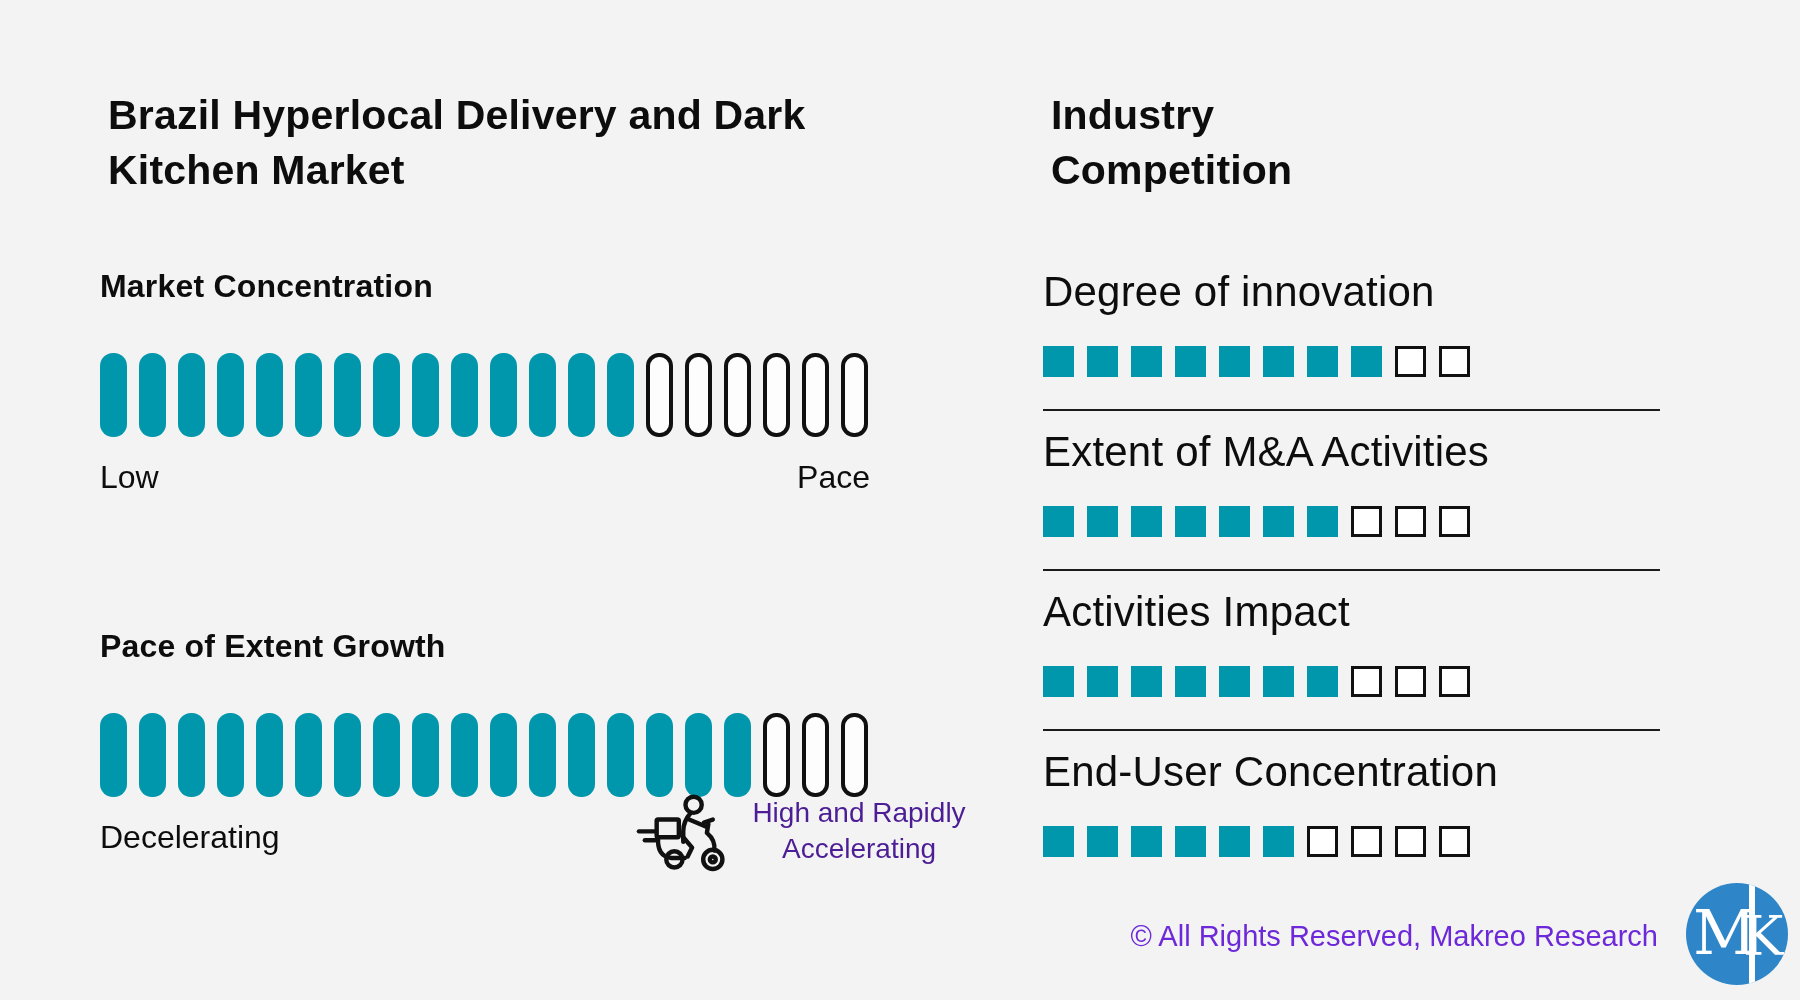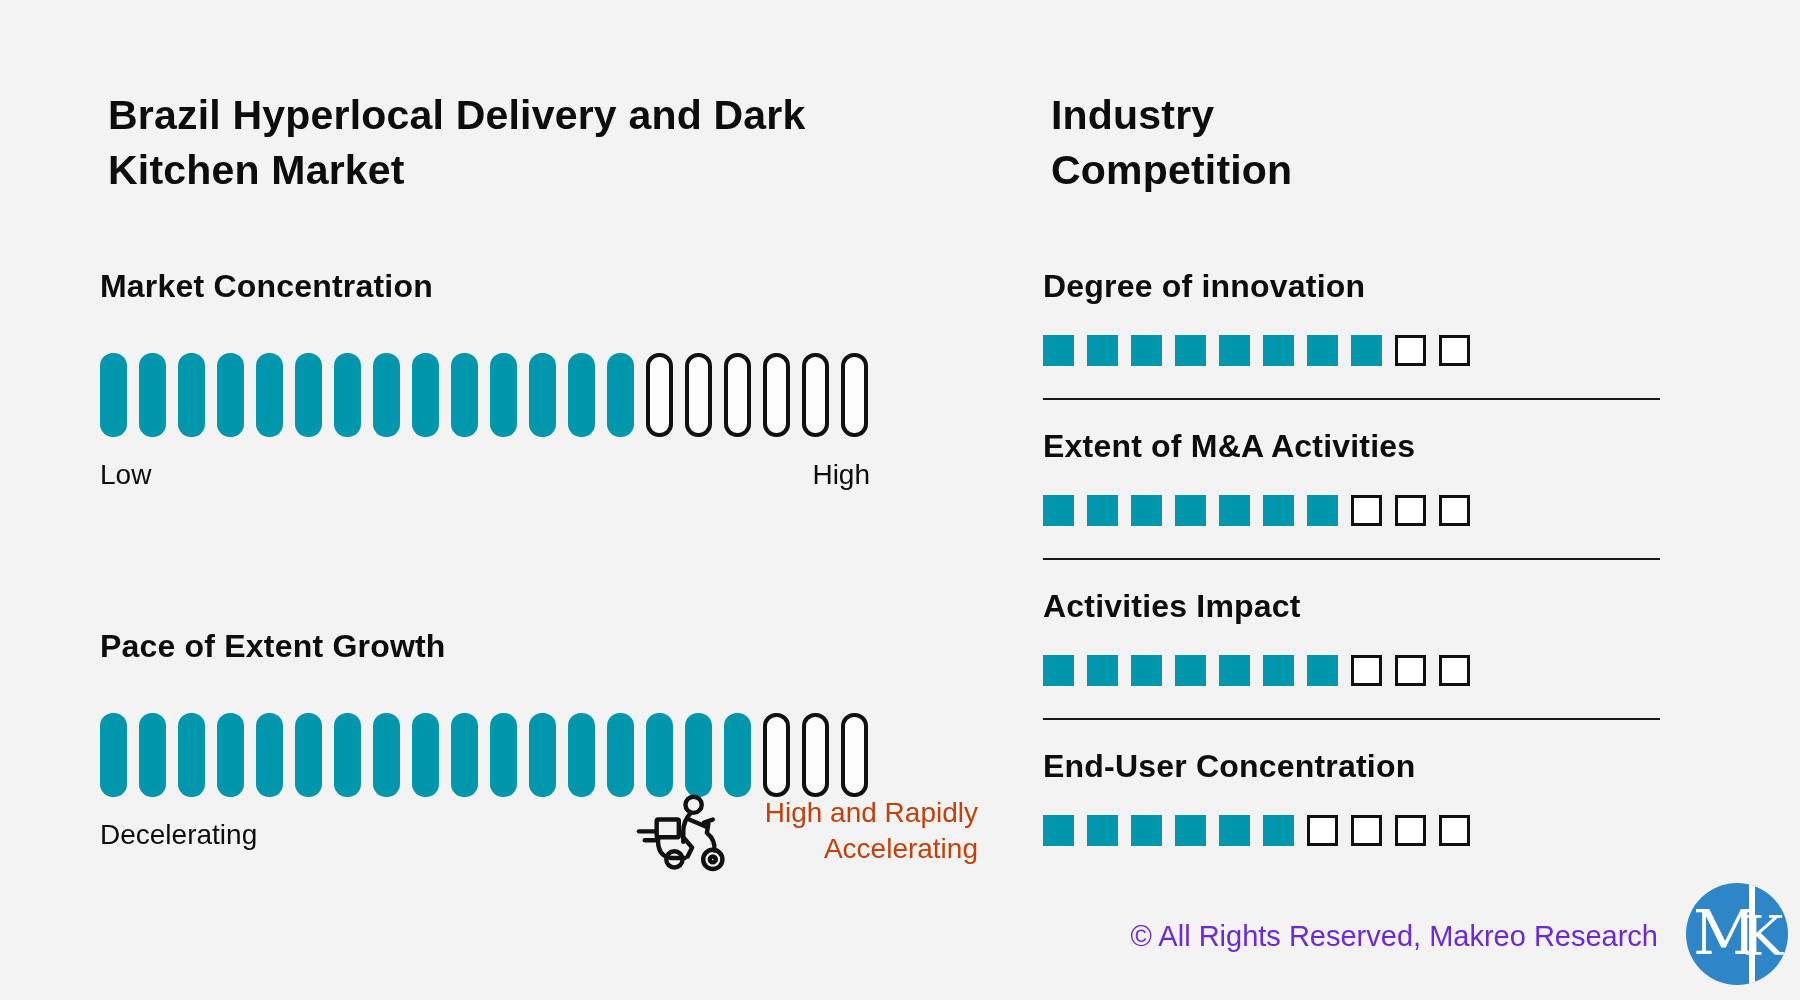--- a/index.html
+++ b/index.html
@@ -22,42 +22,42 @@
   .section-pg{top:628px;}
   .section h2{
     margin:0 0 0 0;font-size:32px;font-weight:600;letter-spacing:.2px;
   }
   .pill-row{display:flex;gap:12px;margin-top:48px;}
   .pill{width:27px;height:84px;border-radius:13px;flex:0 0 auto;}
   .pill.filled{background:#0096ac;}
   .pill.empty{background:#fdfdfd;border:4px solid #101010;box-sizing:border-box;}
   .scale-labels{
     display:flex;justify-content:space-between;
-    margin-top:22px;font-size:28px;color:#0d0d0d;
+    margin-top:22px;font-size:32px;color:#0d0d0d;
   }
   .grow-right-group{
     position:absolute;left:636px;top:788px;
     display:flex;align-items:center;gap:8px;
   }
   .grow-right-text{
-    width:238px;text-align:right;font-size:28px;line-height:1.3;color:#c2410c;
+    width:238px;text-align:center;font-size:28px;line-height:1.3;color:#4c1d95;
   }
   .scooter{flex:0 0 auto;}
 
   
   .right-title{
     position:absolute;left:1043px;top:80px;width:300px;
     font-size:41px;line-height:1.33;font-weight:600;letter-spacing:.2px;margin:8px;
   }
   .metric{position:absolute;left:1043px;width:617px;}
   .metric-0{top:268px;}
   .metric-1{top:428px;}
   .metric-2{top:588px;}
   .metric-3{top:748px;}
-  .metric-label{font-size:32px;font-weight:700;letter-spacing:.2px;}
+  .metric-label{font-size:42px;font-weight:400;letter-spacing:.2px;}
   .sq-row{display:flex;gap:13px;margin-top:30px;}
   .sq{width:31px;height:31px;flex:0 0 auto;}
   .sq.filled{background:#0096ac;}
   .sq.empty{background:#ffffff;border:3px solid #101010;box-sizing:border-box;}
   .divider{margin-top:32px;border-top:2px solid #1a1a1a;width:100%;}
 
   
   .copyright{
     position:absolute;right:142px;top:920px;
     font-size:29px;color:#6d28d9;
@@ -104,21 +104,21 @@
         <span class="pill filled"></span>
         <span class="pill empty"></span>
         <span class="pill empty"></span>
         <span class="pill empty"></span>
         <span class="pill empty"></span>
         <span class="pill empty"></span>
         <span class="pill empty"></span>
       </div>
     <div class="scale-labels">
       <span>Low</span>
-      <span>High</span>
+      <span>Pace</span>
     </div>
   </section>
 
   <section class="section section-pg">
     <h2>Pace of Extent Growth</h2>
     <div class="pill-row">
         <span class="pill filled"></span>
         <span class="pill filled"></span>
         <span class="pill filled"></span>
         <span class="pill filled"></span>

